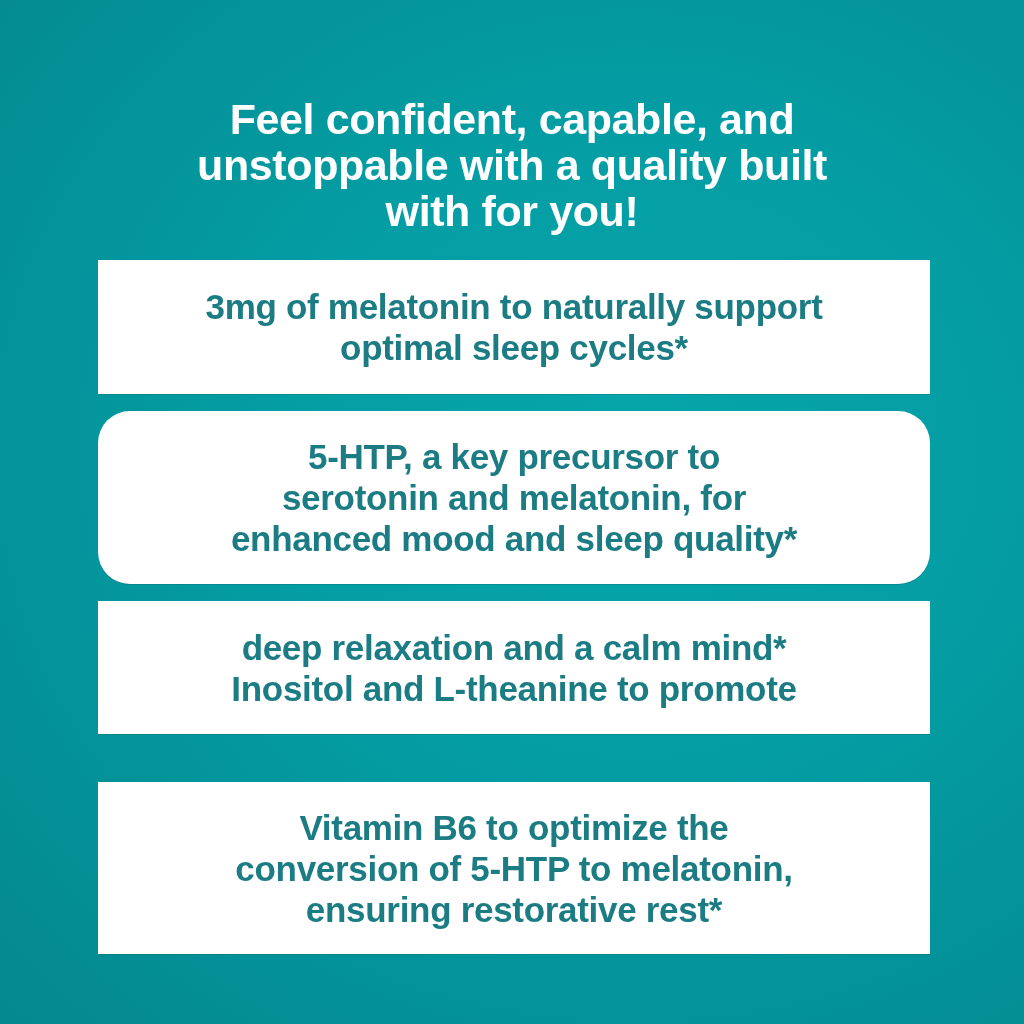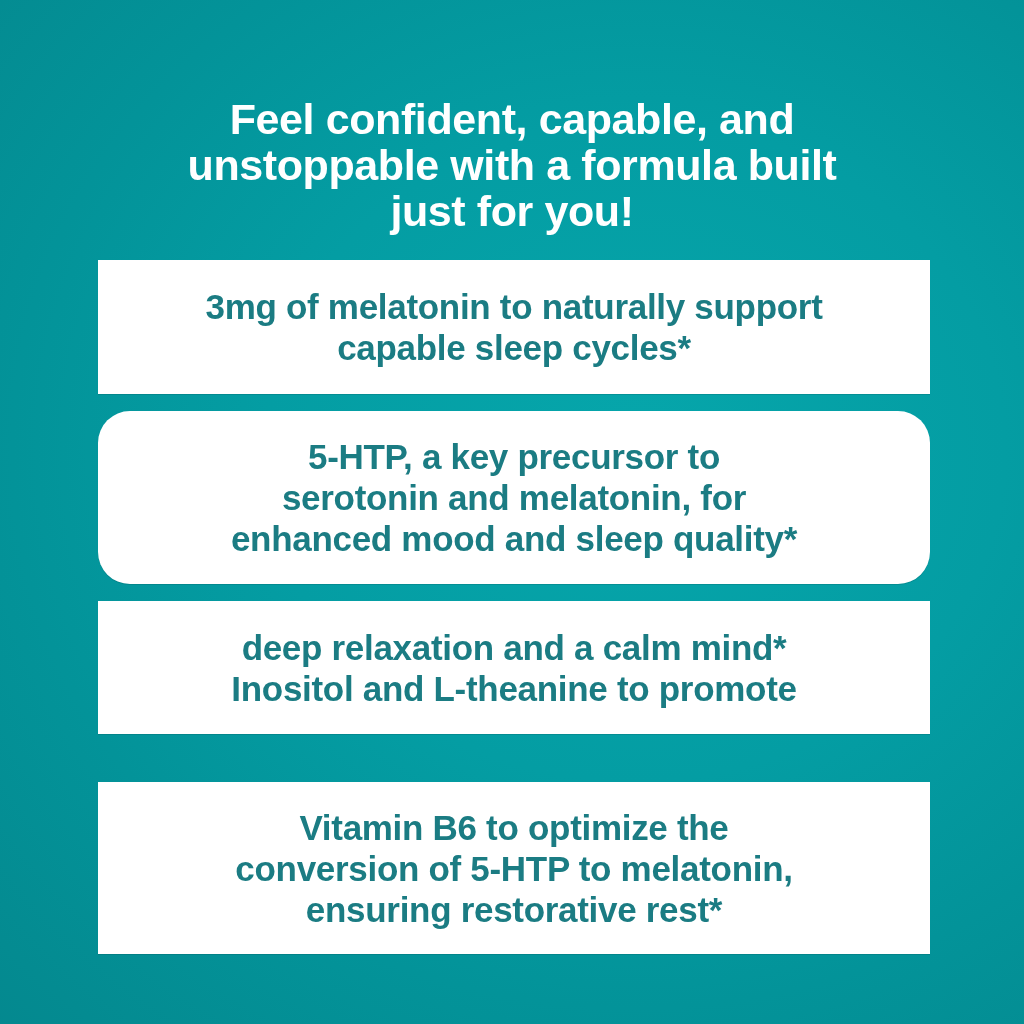--- a/index.html
+++ b/index.html
@@ -83,30 +83,30 @@
   #card-3 { height: 133px; }
   #card-4 { height: 172px; margin-top: 48px; }
 </style>
 </head>
 <body>
 
 <div id="poster">
 
   <div id="headline">
     <span class="hl-line"><span class="hl-reg">Feel </span><span class="hl-bold">confident, capable, and</span></span>
-    <span class="hl-line"><span class="hl-bold">unstoppable with a formula built</span></span>
-    <span class="hl-line"><span class="hl-bold">just for you!</span></span>
+    <span class="hl-line"><span class="hl-bold">unstoppable with a quality built</span></span>
+    <span class="hl-line"><span class="hl-bold">with for you!</span></span>
   </div>
 
   <div id="cards">
 
     <div class="card" id="card-1">
       <div class="card-text">
         <span class="card-line">3mg of melatonin to naturally support</span>
-        <span class="card-line">capable sleep cycles*</span>
+        <span class="card-line">optimal sleep cycles*</span>
       </div>
     </div>
 
     <div class="card" id="card-2">
       <div class="card-text">
         <span class="card-line">5-HTP, a key precursor to</span>
         <span class="card-line">serotonin and melatonin, for</span>
         <span class="card-line">enhanced mood and sleep quality*</span>
       </div>
     </div>

